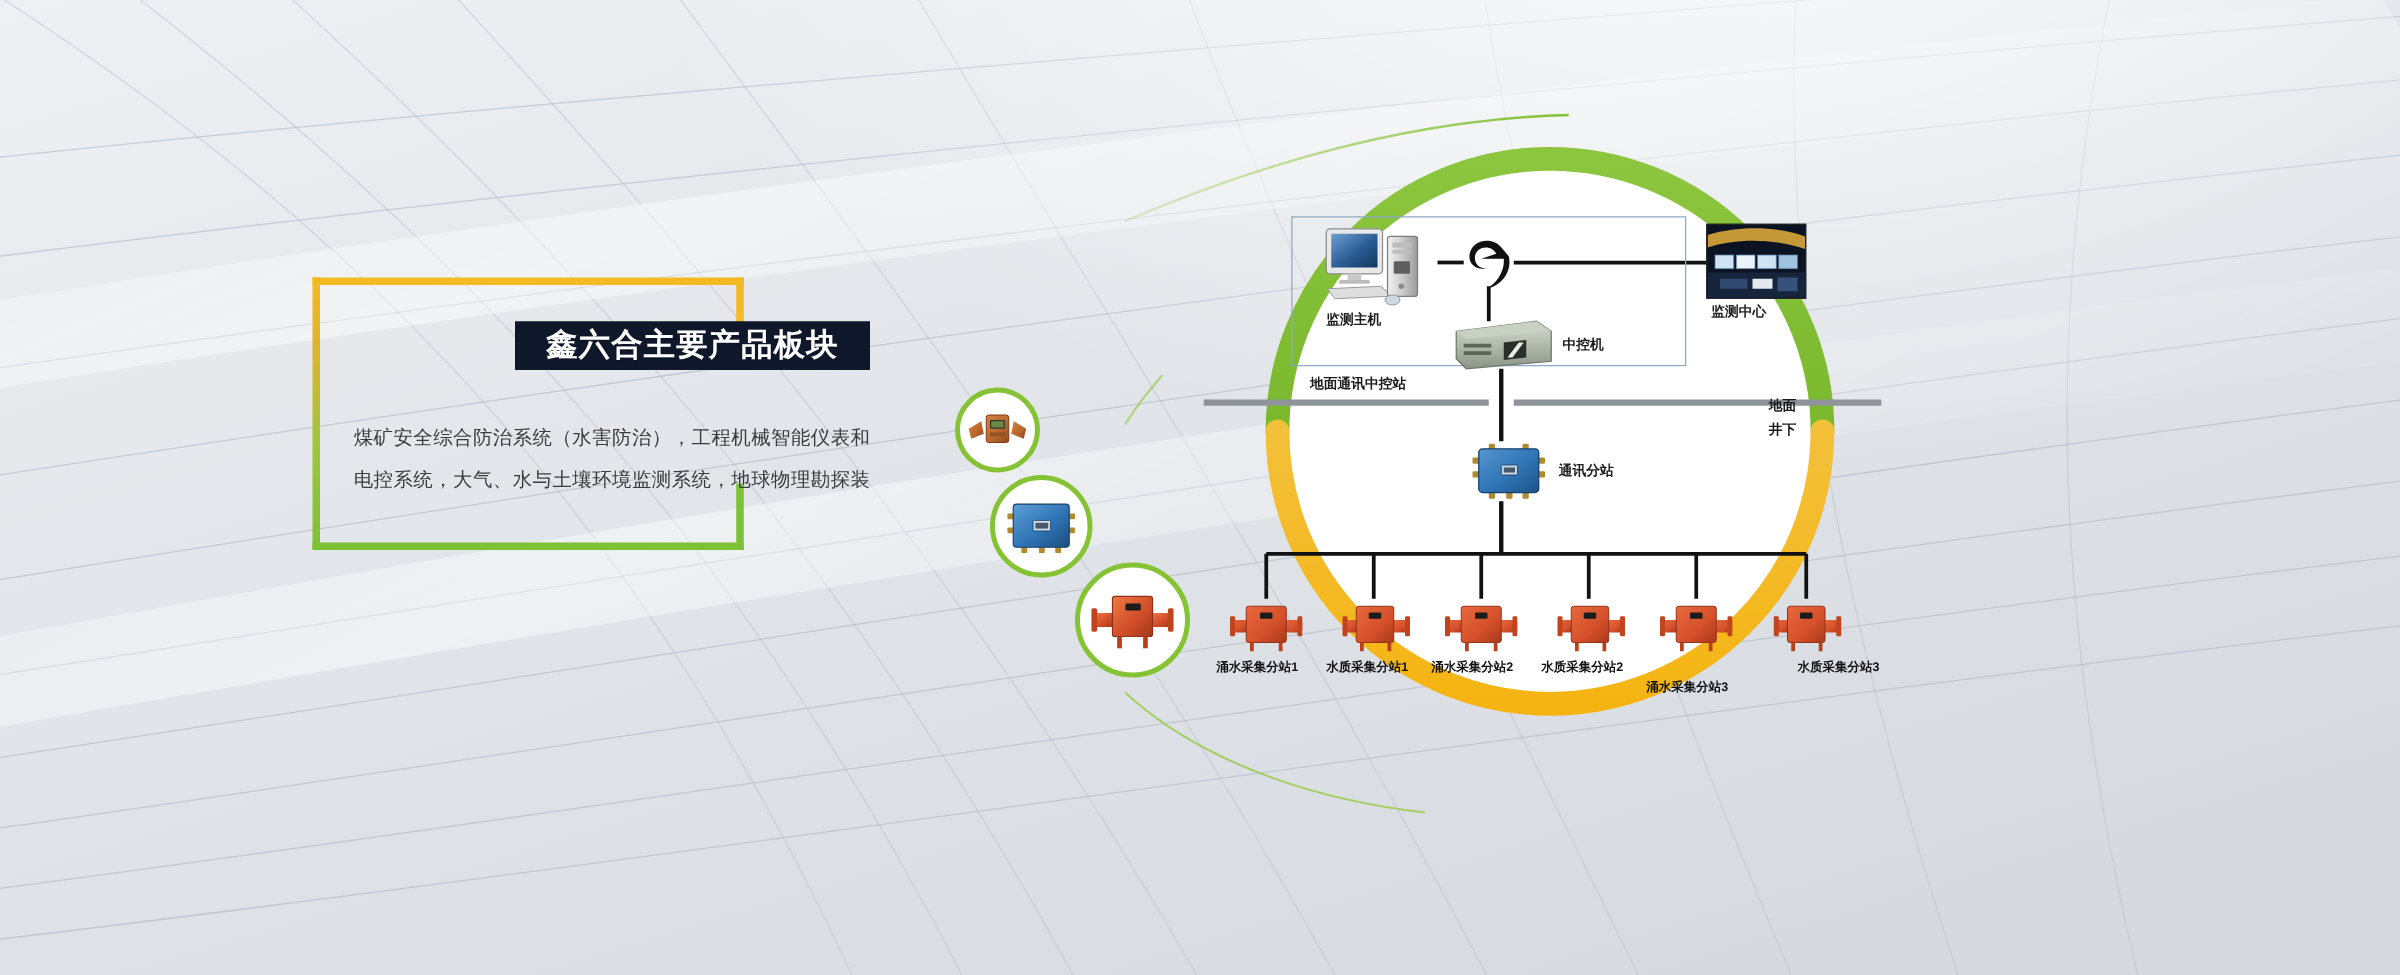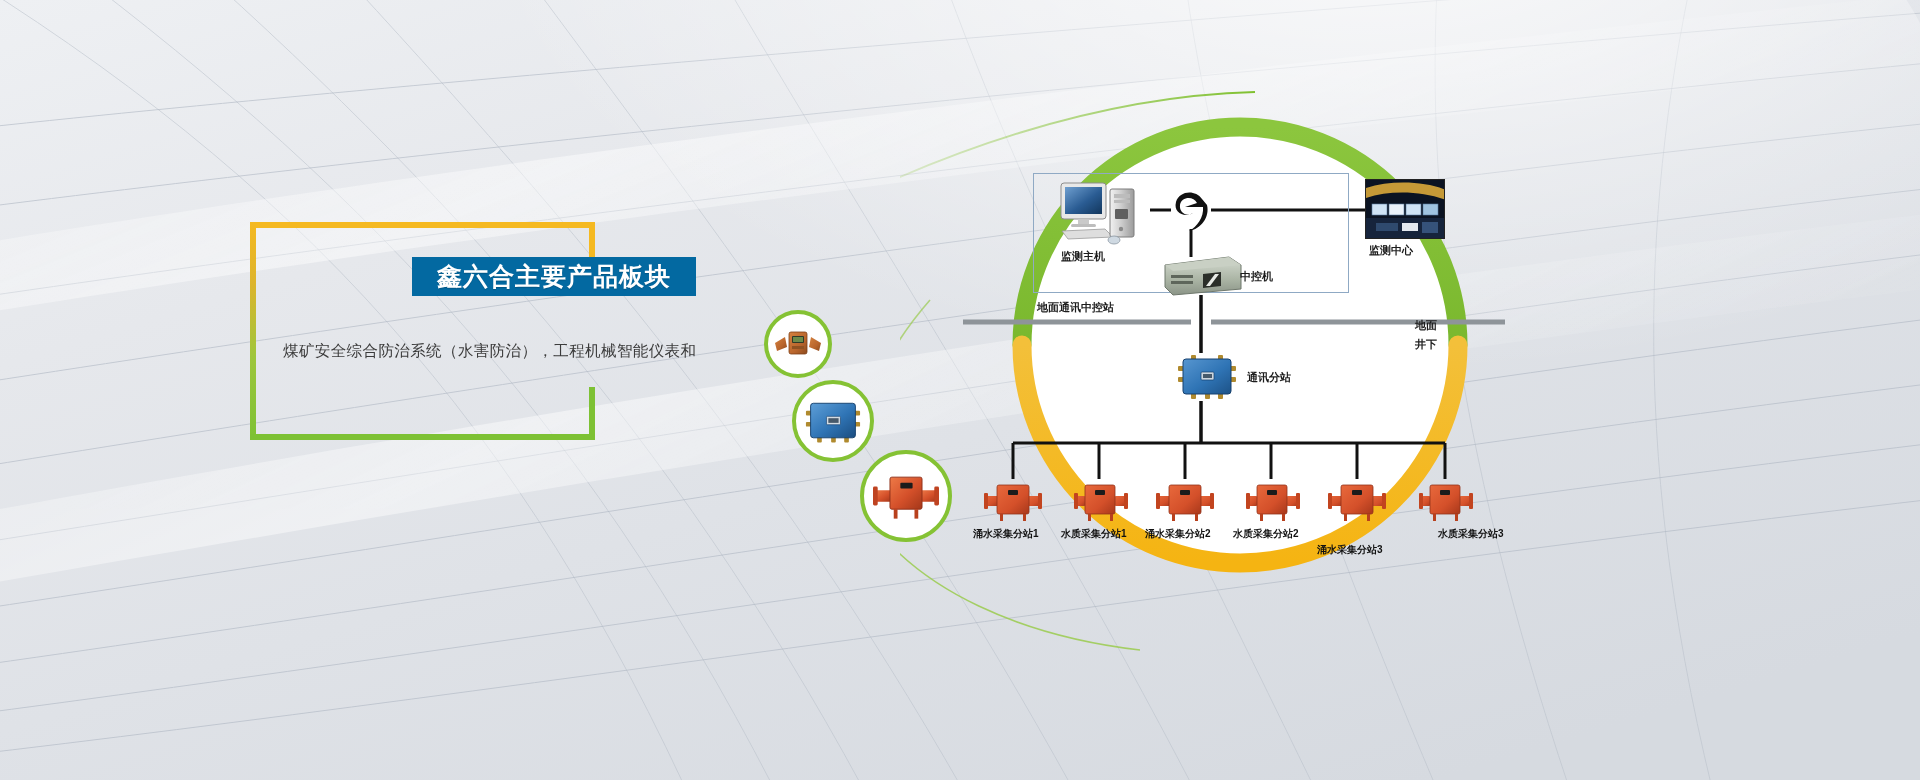--- a/index.html
+++ b/index.html
@@ -20,21 +20,21 @@
   .frame-line{position:absolute;}
   #frame-top{left:0;top:0;width:345px;height:6px;background:#f5b921;}
   #frame-top-stub{left:339px;top:0;width:6px;height:50px;background:#f5b921;}
   #frame-left{left:0;top:0;width:6px;height:218px;
       background:linear-gradient(to bottom,#f5b921 0%,#ddb42c 28%,#9ec63b 62%,#7dc134 100%);}
   #frame-bottom{left:0;top:212px;width:345px;height:6px;background:#7dc134;}
   #frame-bottom-stub{left:339px;top:165px;width:6px;height:53px;background:#7dc134;}
 
   #title-banner{
     position:absolute;left:162px;top:35px;width:284px;height:39px;
-    background:#0369a1;display:flex;align-items:center;justify-content:center;
+    background:#0f172a;display:flex;align-items:center;justify-content:center;
     z-index:8;
   }
   #title-banner .t{
     color:#ffffff;font-size:25px;font-weight:bold;letter-spacing:1px;
     white-space:nowrap;line-height:1;
     text-shadow:0 1px 1px rgba(0,0,0,.18);
   }
 
   #body-text{
     position:absolute;left:33px;top:92px;width:430px;
@@ -160,20 +160,21 @@
   <div class="frame-line" id="frame-left"></div>
   <div class="frame-line" id="frame-bottom"></div>
   <div class="frame-line" id="frame-bottom-stub"></div>
 
   <div id="title-banner">
     <span class="t">鑫六合主要产品板块</span>
   </div>
 
   <div id="body-text">
     <p>煤矿安全综合防治系统（水害防治），工程机械智能仪表和</p>
+    <p>电控系统，大气、水与土壤环境监测系统，地球物理勘探装</p>
   </div>
 </div>
 
 <div id="right-stage">
 
   <svg id="ringsvg" viewBox="0 0 1020 780">
     <defs>
       <linearGradient id="gGreen" x1="0" y1="0" x2="0" y2="1">
         <stop offset="0%" stop-color="#8cc63e"></stop>
           <stop offset="100%" stop-color="#7ab82e"></stop>
@@ -293,23 +294,23 @@
           </linearGradient>
         </defs>
         <path d="M6,10 L70,2 L82,10 L82,34 L14,40 L6,32 Z" fill="url(#rk)" stroke="#6f786c" stroke-width="1"></path>
         <path d="M6,10 L70,2 L82,10 L14,16 Z" fill="#c9d0c4"></path>
         <rect x="12" y="20" width="22" height="3" fill="#5e665b"></rect>
         <rect x="12" y="26" width="22" height="3" fill="#5e665b"></rect>
         <path d="M44,19 L62,17 L62,31 L44,33 Z" fill="#2b2f29"></path>
         <path d="M47,31 L56,19 L60,19 L51,31 Z" fill="#e9ece7"></path>
       </svg>
     </div>
-    <div class="caption" style="left:295px;top:176px;">中控机</div>
-
-    <div class="caption" style="left:92px;top:207px;">地面通讯中控站</div>
+    <div class="caption" style="left:305px;top:176px;">中控机</div>
+
+    <div class="caption" style="left:103px;top:207px;">地面通讯中控站</div>
     <div class="caption" style="left:470px;top:207px;margin-top:18px;">地面</div>
     <div class="caption" style="left:470px;top:244px;">井下</div>
 
     <div class="dev" id="bluebox">
       <svg viewBox="0 0 60 48" style="width:60px;height:48px;">
         <defs>
           <linearGradient id="bb" x1="0" y1="0" x2="1" y2="1">
             <stop offset="0%" stop-color="#5796d0"></stop>
               <stop offset="55%" stop-color="#2f74b5"></stop>
             <stop offset="100%" stop-color="#1d5287"></stop>

